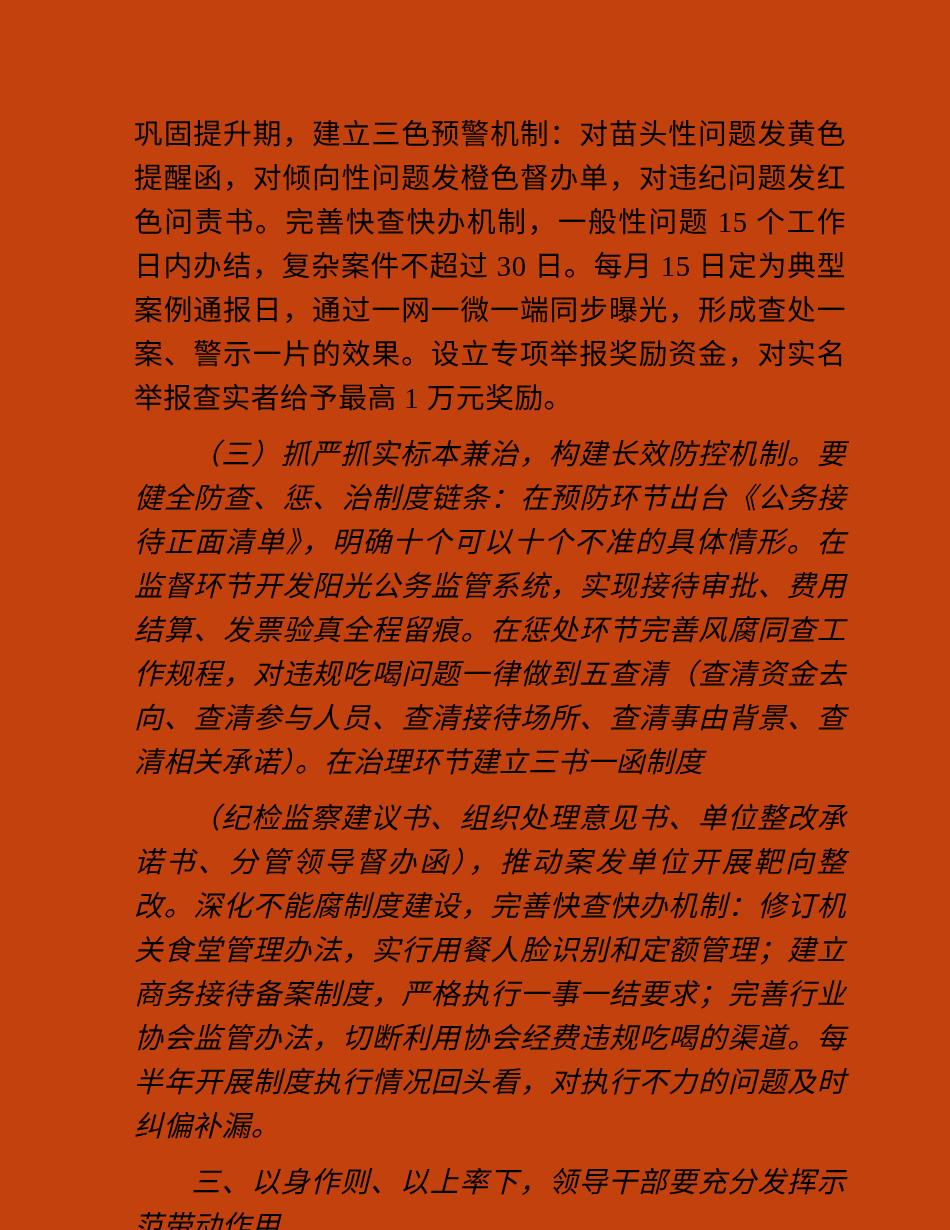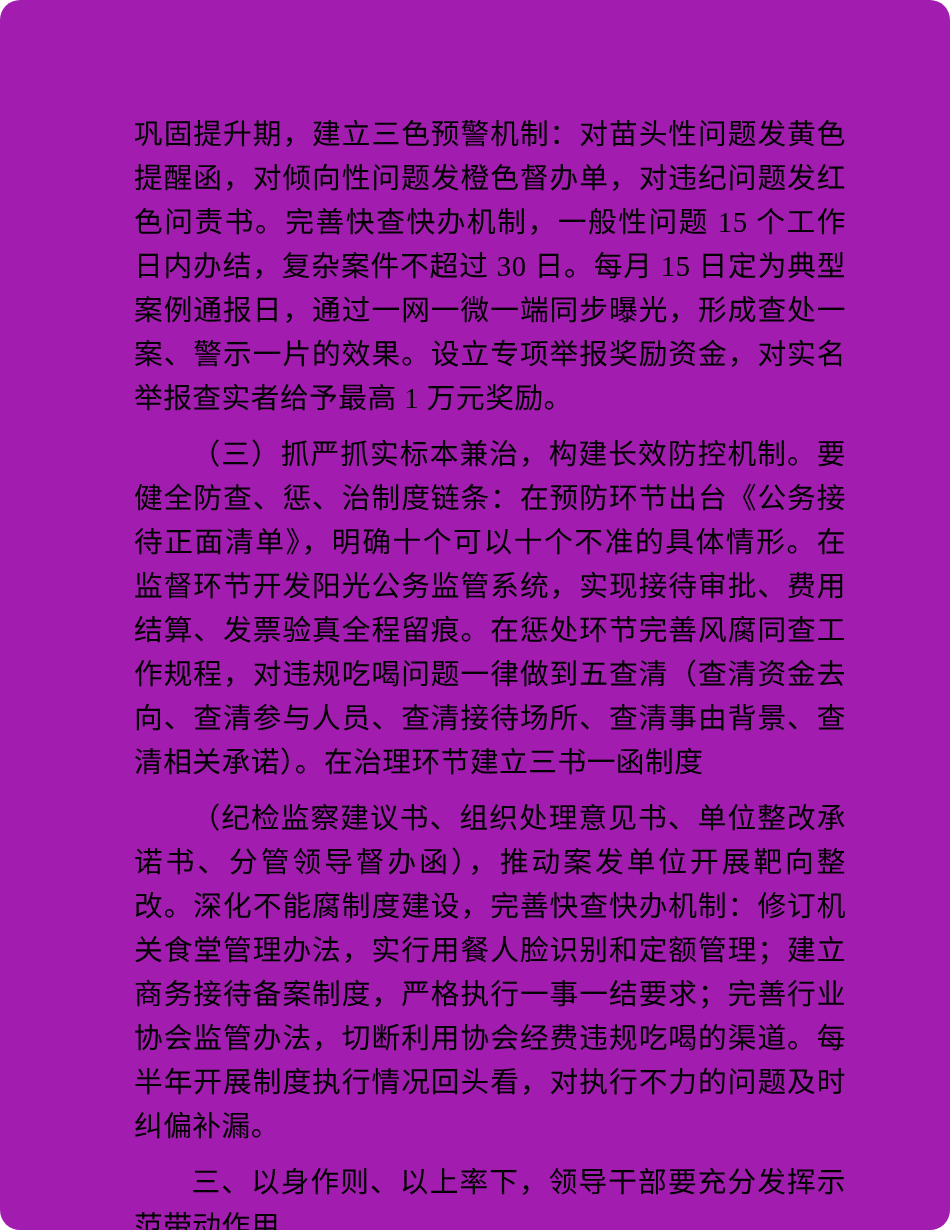--- a/index.html
+++ b/index.html
@@ -10,34 +10,34 @@
     width: 950px;
     height: 1230px;
     background: #ffffff;
     overflow: hidden;
   }
   .page {
     box-sizing: border-box;
     width: 950px;
     height: 1230px;
     padding: 112px 104px 0 134px;
-    background: #a21caf;
-    border-radius: 20px;
+    background: #c2410c;
   }
   .para {
     margin: 0 0 12px 0;
     font-family: "Liberation Serif", "DejaVu Serif", serif;
     font-size: 28.7px;
     line-height: 44px;
     color: #000000;
     text-align: justify;
     letter-spacing: 0.5px;
   }
   .para.indent {
     text-indent: 2em;
+    font-style: italic;
   }
 </style>
 </head>
 <body>
 
 <div class="page">
   <p class="para">巩固提升期，建立三色预警机制：对苗头性问题发黄色提醒函，对倾向性问题发橙色督办单，对违纪问题发红色问责书。完善快查快办机制，一般性问题 15 个工作日内办结，复杂案件不超过 30 日。每月 15 日定为典型案例通报日，通过一网一微一端同步曝光，形成查处一案、警示一片的效果。设立专项举报奖励资金，对实名举报查实者给予最高 1 万元奖励。</p>
   <p class="para indent">（三）抓严抓实标本兼治，构建长效防控机制。要健全防查、惩、治制度链条：在预防环节出台《公务接待正面清单》，明确十个可以十个不准的具体情形。在监督环节开发阳光公务监管系统，实现接待审批、费用结算、发票验真全程留痕。在惩处环节完善风腐同查工作规程，对违规吃喝问题一律做到五查清（查清资金去向、查清参与人员、查清接待场所、查清事由背景、查清相关承诺）。在治理环节建立三书一函制度</p>
   <p class="para indent">（纪检监察建议书、组织处理意见书、单位整改承诺书、分管领导督办函），推动案发单位开展靶向整改。深化不能腐制度建设，完善快查快办机制：修订机关食堂管理办法，实行用餐人脸识别和定额管理；建立商务接待备案制度，严格执行一事一结要求；完善行业协会监管办法，切断利用协会经费违规吃喝的渠道。每半年开展制度执行情况回头看，对执行不力的问题及时纠偏补漏。</p>
   <p class="para indent">三、以身作则、以上率下，领导干部要充分发挥示范带动作用</p>

